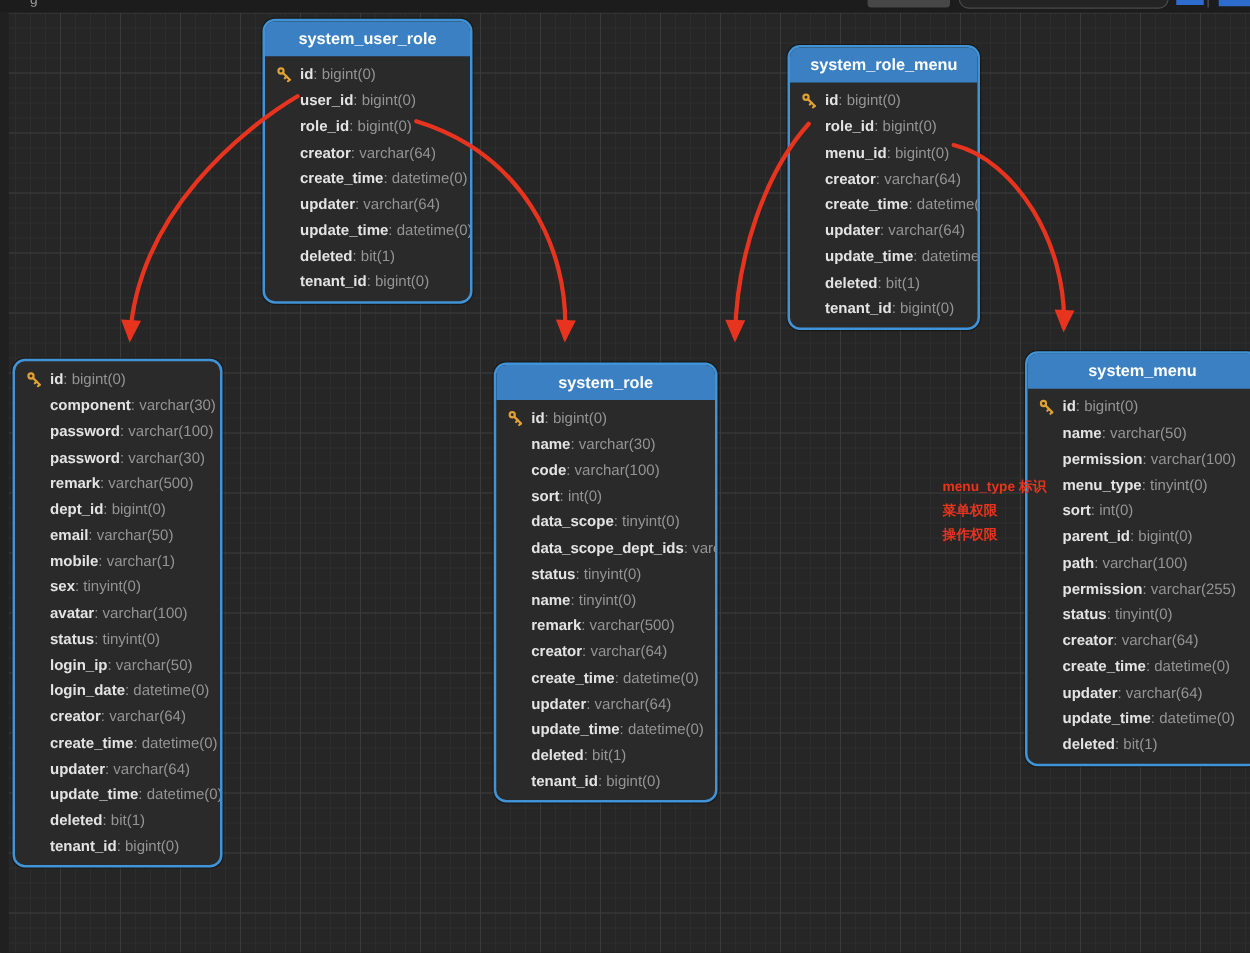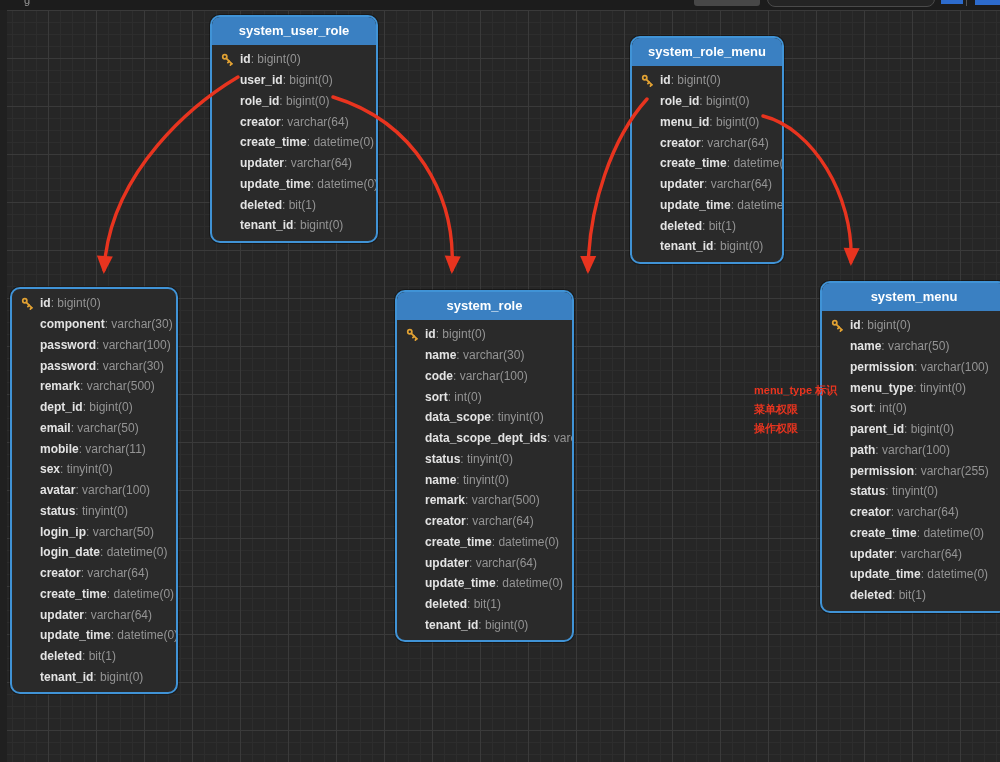--- a/index.html
+++ b/index.html
@@ -249,21 +249,21 @@
           <div class="field-row">
             <span class="fname">dept_id</span>
             <span class="ftype">: bigint(0)</span>
           </div>
           <div class="field-row">
             <span class="fname">email</span>
             <span class="ftype">: varchar(50)</span>
           </div>
           <div class="field-row">
             <span class="fname">mobile</span>
-            <span class="ftype">: varchar(11)</span>
+            <span class="ftype">: varchar(1)</span>
           </div>
           <div class="field-row">
             <span class="fname">sex</span>
             <span class="ftype">: tinyint(0)</span>
           </div>
           <div class="field-row">
             <span class="fname">avatar</span>
             <span class="ftype">: varchar(100)</span>
           </div>
           <div class="field-row">

